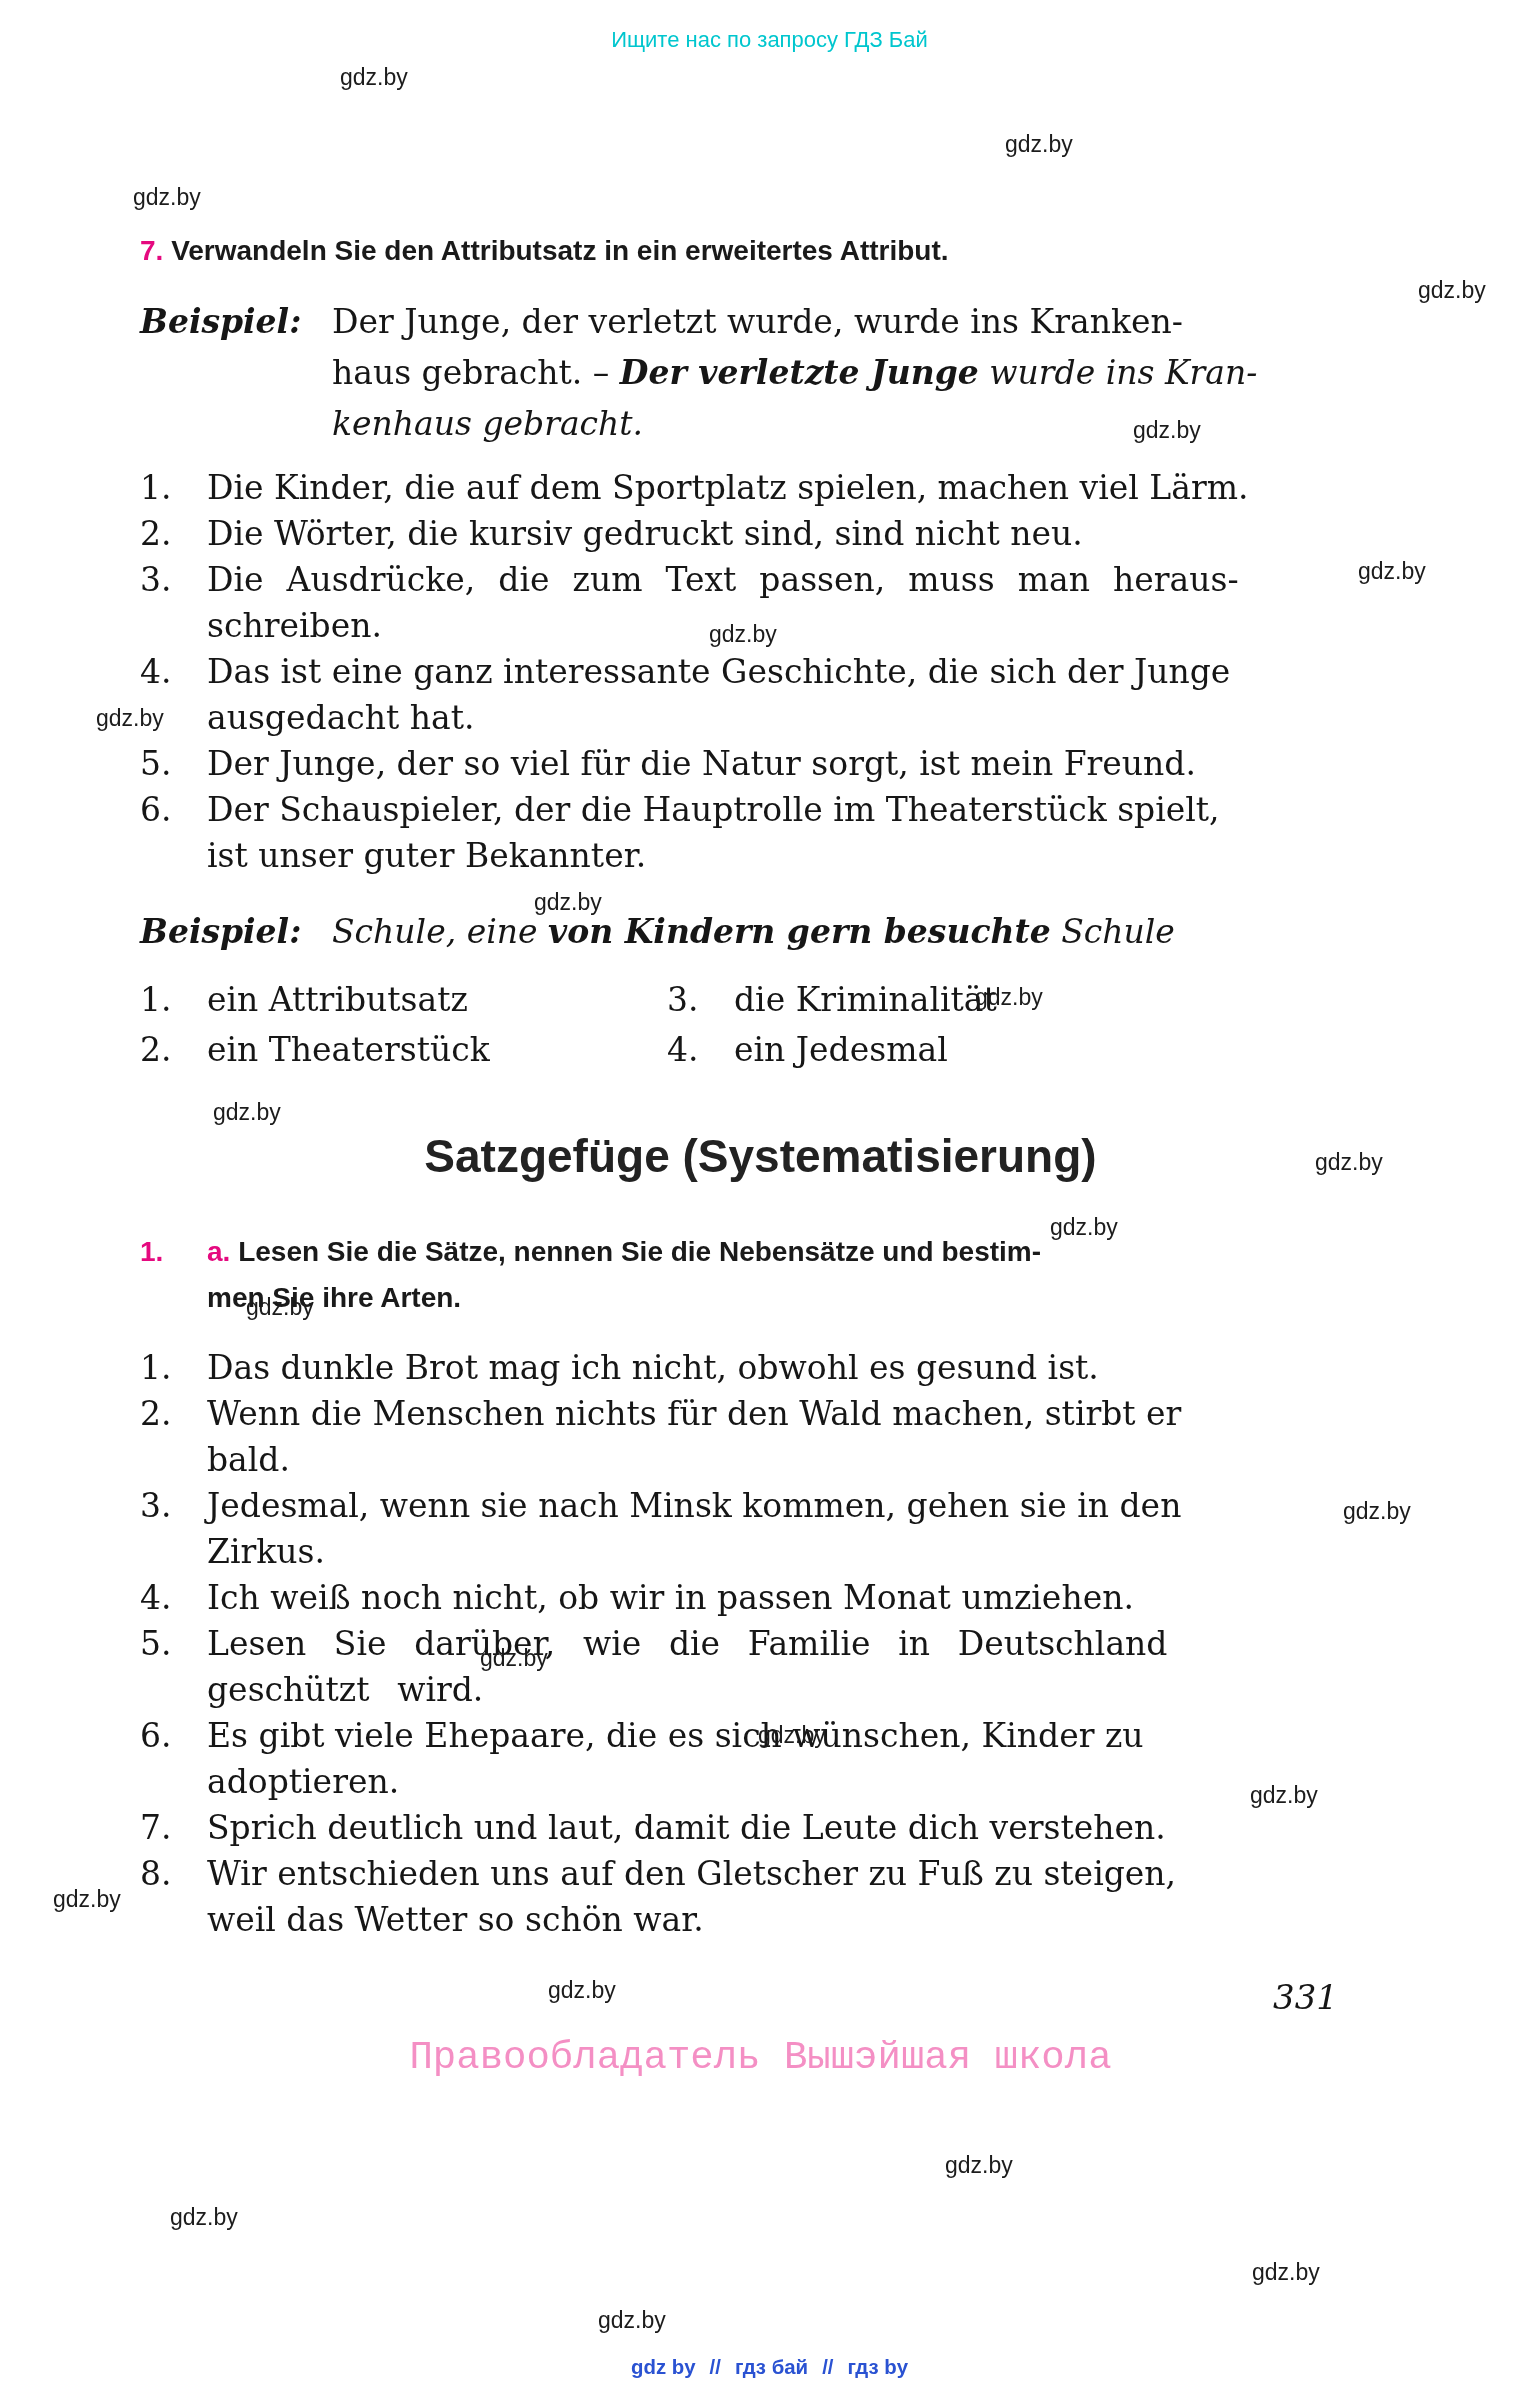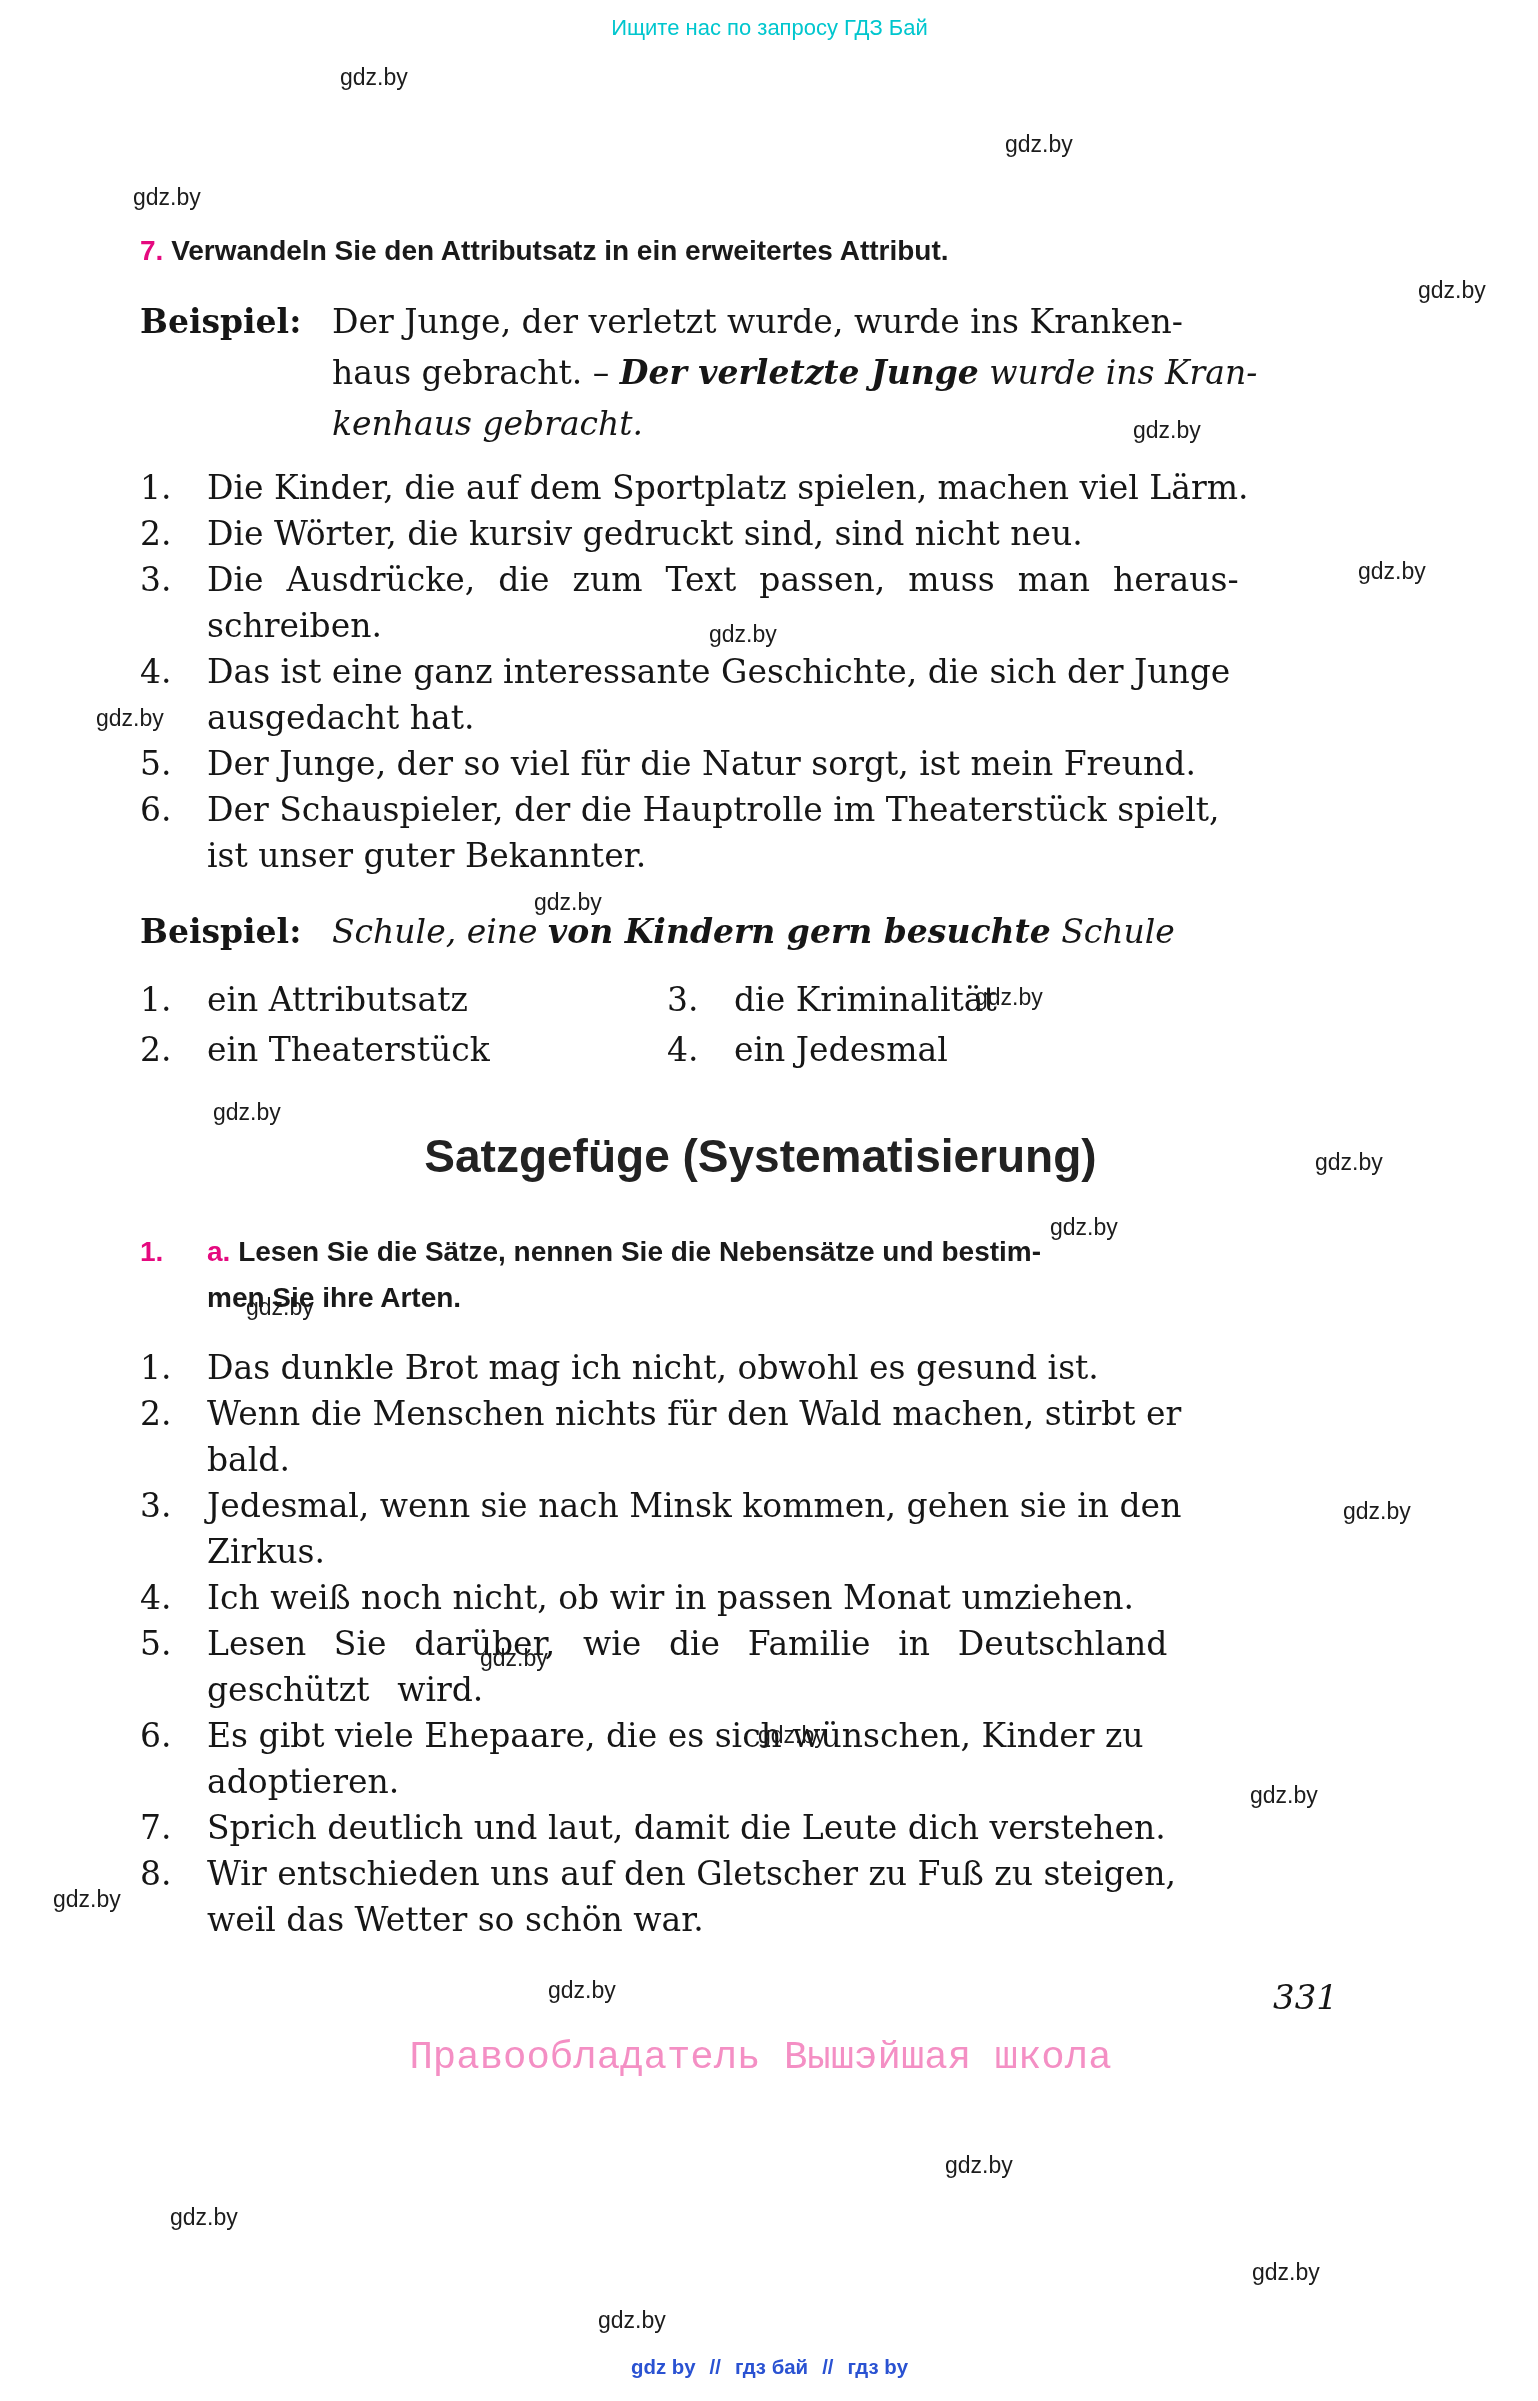--- a/index.html
+++ b/index.html
@@ -2,38 +2,38 @@
 <html style="font-size:14px"><head>
 <meta charset="utf-8">
 <style>
   * { margin:0; padding:0; box-sizing:border-box; }
   html,body { background:#ffffff; }
   body {
     width:1539px; height:2401px; position:relative; overflow:hidden;
     font-family:"DejaVu Serif", serif; color:#161616;
   }
   .banner {
-    position:absolute; top:15px; left:0; width:100%; text-align:center;
+    position:absolute; top:27px; left:0; width:100%; text-align:center;
     font-family:"Liberation Sans", sans-serif; font-size:22px; color:#00c6ce;
   }
   .wm {
     position:absolute; font-family:"Liberation Sans", sans-serif;
     font-size:23px; color:#1c1c1c; white-space:nowrap;
   }
   .content { position:absolute; left:140px; top:0; width:1241px; padding-top:230px; }
 
   .ex-header {
     font-family:"Liberation Sans", sans-serif; font-weight:bold;
     font-size:28px; line-height:41px; color:#1a1a1a;
   }
   .num-magenta { color:#e5097f; }
   .pre { white-space:pre-line; }
 
   .beispiel { display:flex; font-size:33px; line-height:51px; }
-  .beispiel-label { flex:0 0 192px; font-weight:bold; }
+  .beispiel-label { flex:0 0 192px; font-weight:bold; font-style:italic; }
   .beispiel-body { flex:1; }
   .it  { font-style:italic; }
   .bit { font-style:italic; font-weight:bold; }
 
   .list { }
   .list-item { display:flex; font-size:33px; line-height:46px; }
   .item-num { flex:0 0 67px; }
   .item-text { white-space:pre-line; }
   .wsp  { word-spacing:0.38em; }
   .wsp2 { word-spacing:0.52em; }

